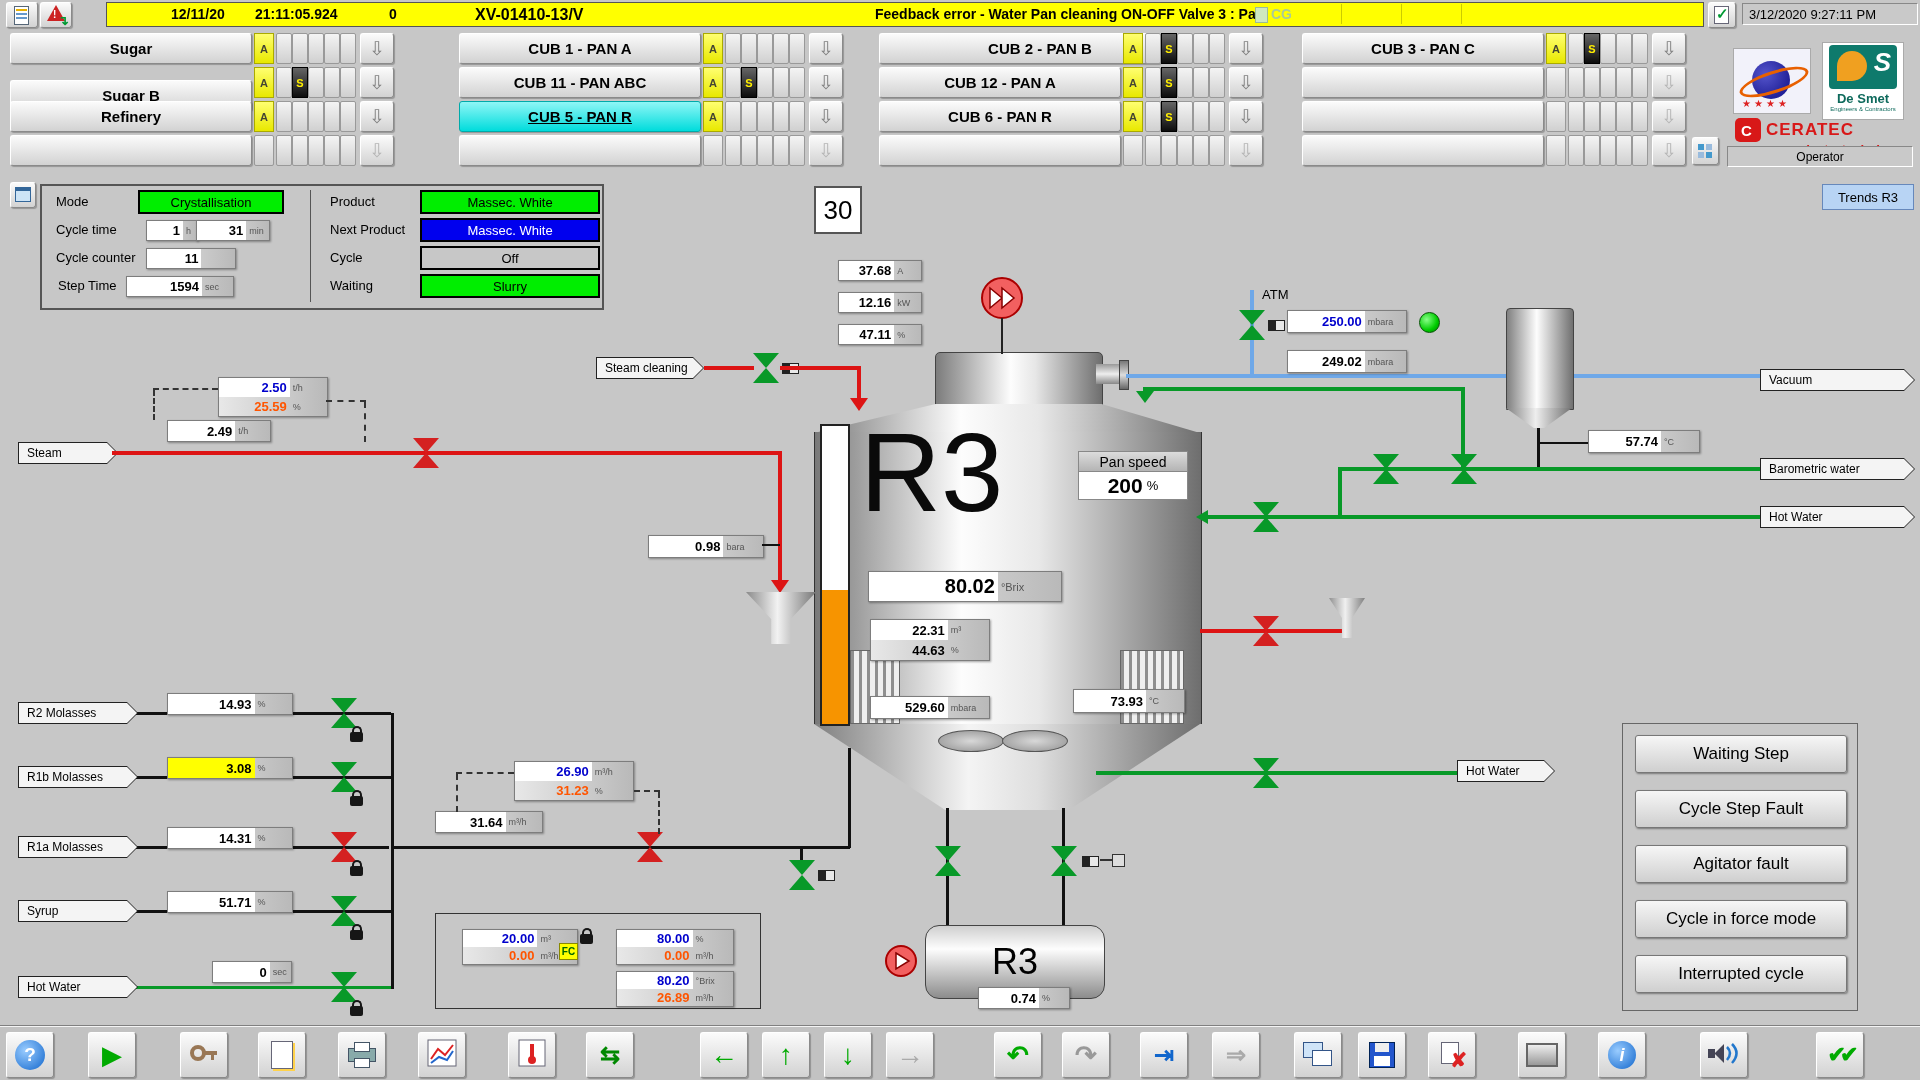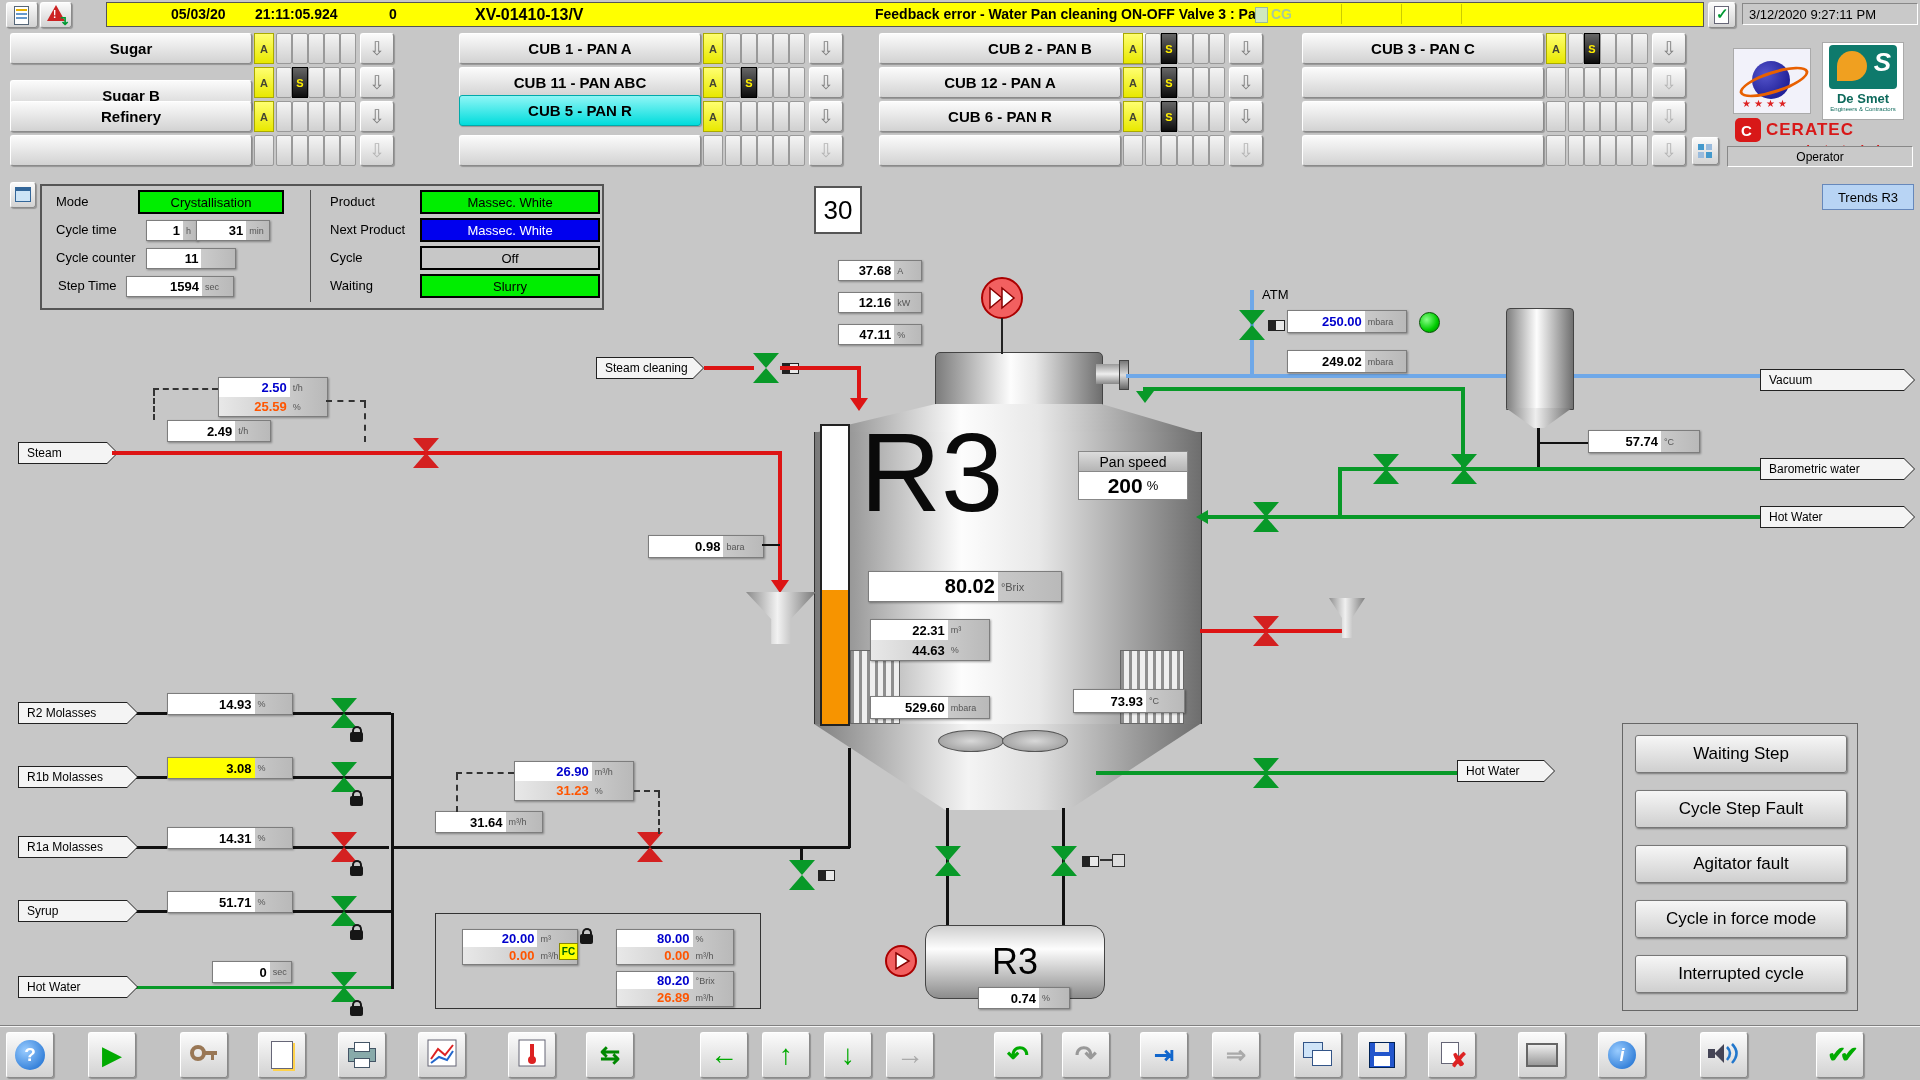--- a/index.html
+++ b/index.html
@@ -82,21 +82,21 @@
       <div style="margin:2px 1px;height:2px;background:#69c"></div>
     </div>
   </div>
   <div class="abs btn3d" style="left:40px;top:2px;width:30px;height:24px">
     <div class="abs" style="left:6px;top:2px;width:0;height:0;border-left:9px solid transparent;border-right:9px solid transparent;border-bottom:16px solid #c22"></div>
     <div class="abs" style="left:12px;top:6px;color:#fff;font-size:10px;font-weight:bold">!</div>
     <div class="abs" style="right:2px;top:10px;color:#093;font-size:13px;font-weight:bold">↴</div>
   </div>
 
   <div class="abs" style="left:106px;top:2px;width:1596px;height:23px;background:#ffff00;border:1px solid #555">
-    <span class="abs" style="left:64px;top:3px;font-size:14px;font-weight:bold">05/03/20</span>
+    <span class="abs" style="left:64px;top:3px;font-size:14px;font-weight:bold">12/11/20</span>
     <span class="abs" style="left:148px;top:3px;font-size:14px;font-weight:bold">21:11:05.924</span>
     <span class="abs" style="left:282px;top:3px;font-size:14px;font-weight:bold">0</span>
     <span class="abs" style="left:368px;top:3px;font-size:16px;font-weight:bold">XV-01410-13/V</span>
     <span class="abs" style="left:768px;top:3px;font-size:14px;font-weight:bold">Feedback error - Water Pan cleaning ON-OFF Valve 3 : Pan</span>
     <span class="abs" style="left:1148px;top:4px;width:11px;height:14px;background:#cfe8c0;border:1px solid #9b9"></span>
     <span class="abs" style="left:1164px;top:3px;font-size:14px;font-weight:bold;color:#aaca9a">CG</span>
     <span class="abs" style="left:1234px;top:1px;width:1px;height:20px;background:#cc0"></span>
     <span class="abs" style="left:1294px;top:1px;width:1px;height:20px;background:#cc0"></span>
     <span class="abs" style="left:1354px;top:1px;width:1px;height:20px;background:#cc0"></span>
   </div>
@@ -172,21 +172,21 @@
       <div class="abs cell" style="left: 1632px; top: 67px; width: 14px; height: 29px;"></div>
       <div class="abs btn3d arrbtn pale" style="left: 1652px; top: 67px; width: 32px; height: 29px;">⇩</div>
       <div class="abs btn3d navname" style="left: 10px; top: 101px; width: 240px; height: 29px;">Refinery</div>
       <div class="abs acell" style="left: 254px; top: 101px; width: 18px; height: 29px;">A</div>
       <div class="abs cell" style="left: 276px; top: 101px; width: 14px; height: 29px;"></div>
       <div class="abs cell" style="left: 292px; top: 101px; width: 14px; height: 29px;"></div>
       <div class="abs cell" style="left: 308px; top: 101px; width: 14px; height: 29px;"></div>
       <div class="abs cell" style="left: 324px; top: 101px; width: 14px; height: 29px;"></div>
       <div class="abs cell" style="left: 340px; top: 101px; width: 14px; height: 29px;"></div>
       <div class="abs btn3d arrbtn" style="left: 360px; top: 101px; width: 32px; height: 29px;">⇩</div>
-      <div class="abs btn3d navname active" style="left: 459px; top: 95px; width: 240px; height: 29px;">CUB 5 - PAN R</div>
+      <div class="abs btn3d navname active" style="left: 459px; top: 101px; width: 240px; height: 29px; text-decoration: underline;">CUB 5 - PAN R</div>
       <div class="abs acell" style="left: 703px; top: 101px; width: 18px; height: 29px;">A</div>
       <div class="abs cell" style="left: 725px; top: 101px; width: 14px; height: 29px;"></div>
       <div class="abs cell" style="left: 741px; top: 101px; width: 14px; height: 29px;"></div>
       <div class="abs cell" style="left: 757px; top: 101px; width: 14px; height: 29px;"></div>
       <div class="abs cell" style="left: 773px; top: 101px; width: 14px; height: 29px;"></div>
       <div class="abs cell" style="left: 789px; top: 101px; width: 14px; height: 29px;"></div>
       <div class="abs btn3d arrbtn" style="left: 809px; top: 101px; width: 32px; height: 29px;">⇩</div>
       <div class="abs btn3d navname" style="left: 879px; top: 101px; width: 240px; height: 29px;">CUB 6 - PAN R</div>
       <div class="abs acell" style="left: 1123px; top: 101px; width: 18px; height: 29px;">A</div>
       <div class="abs cell" style="left: 1145px; top: 101px; width: 14px; height: 29px;"></div>

